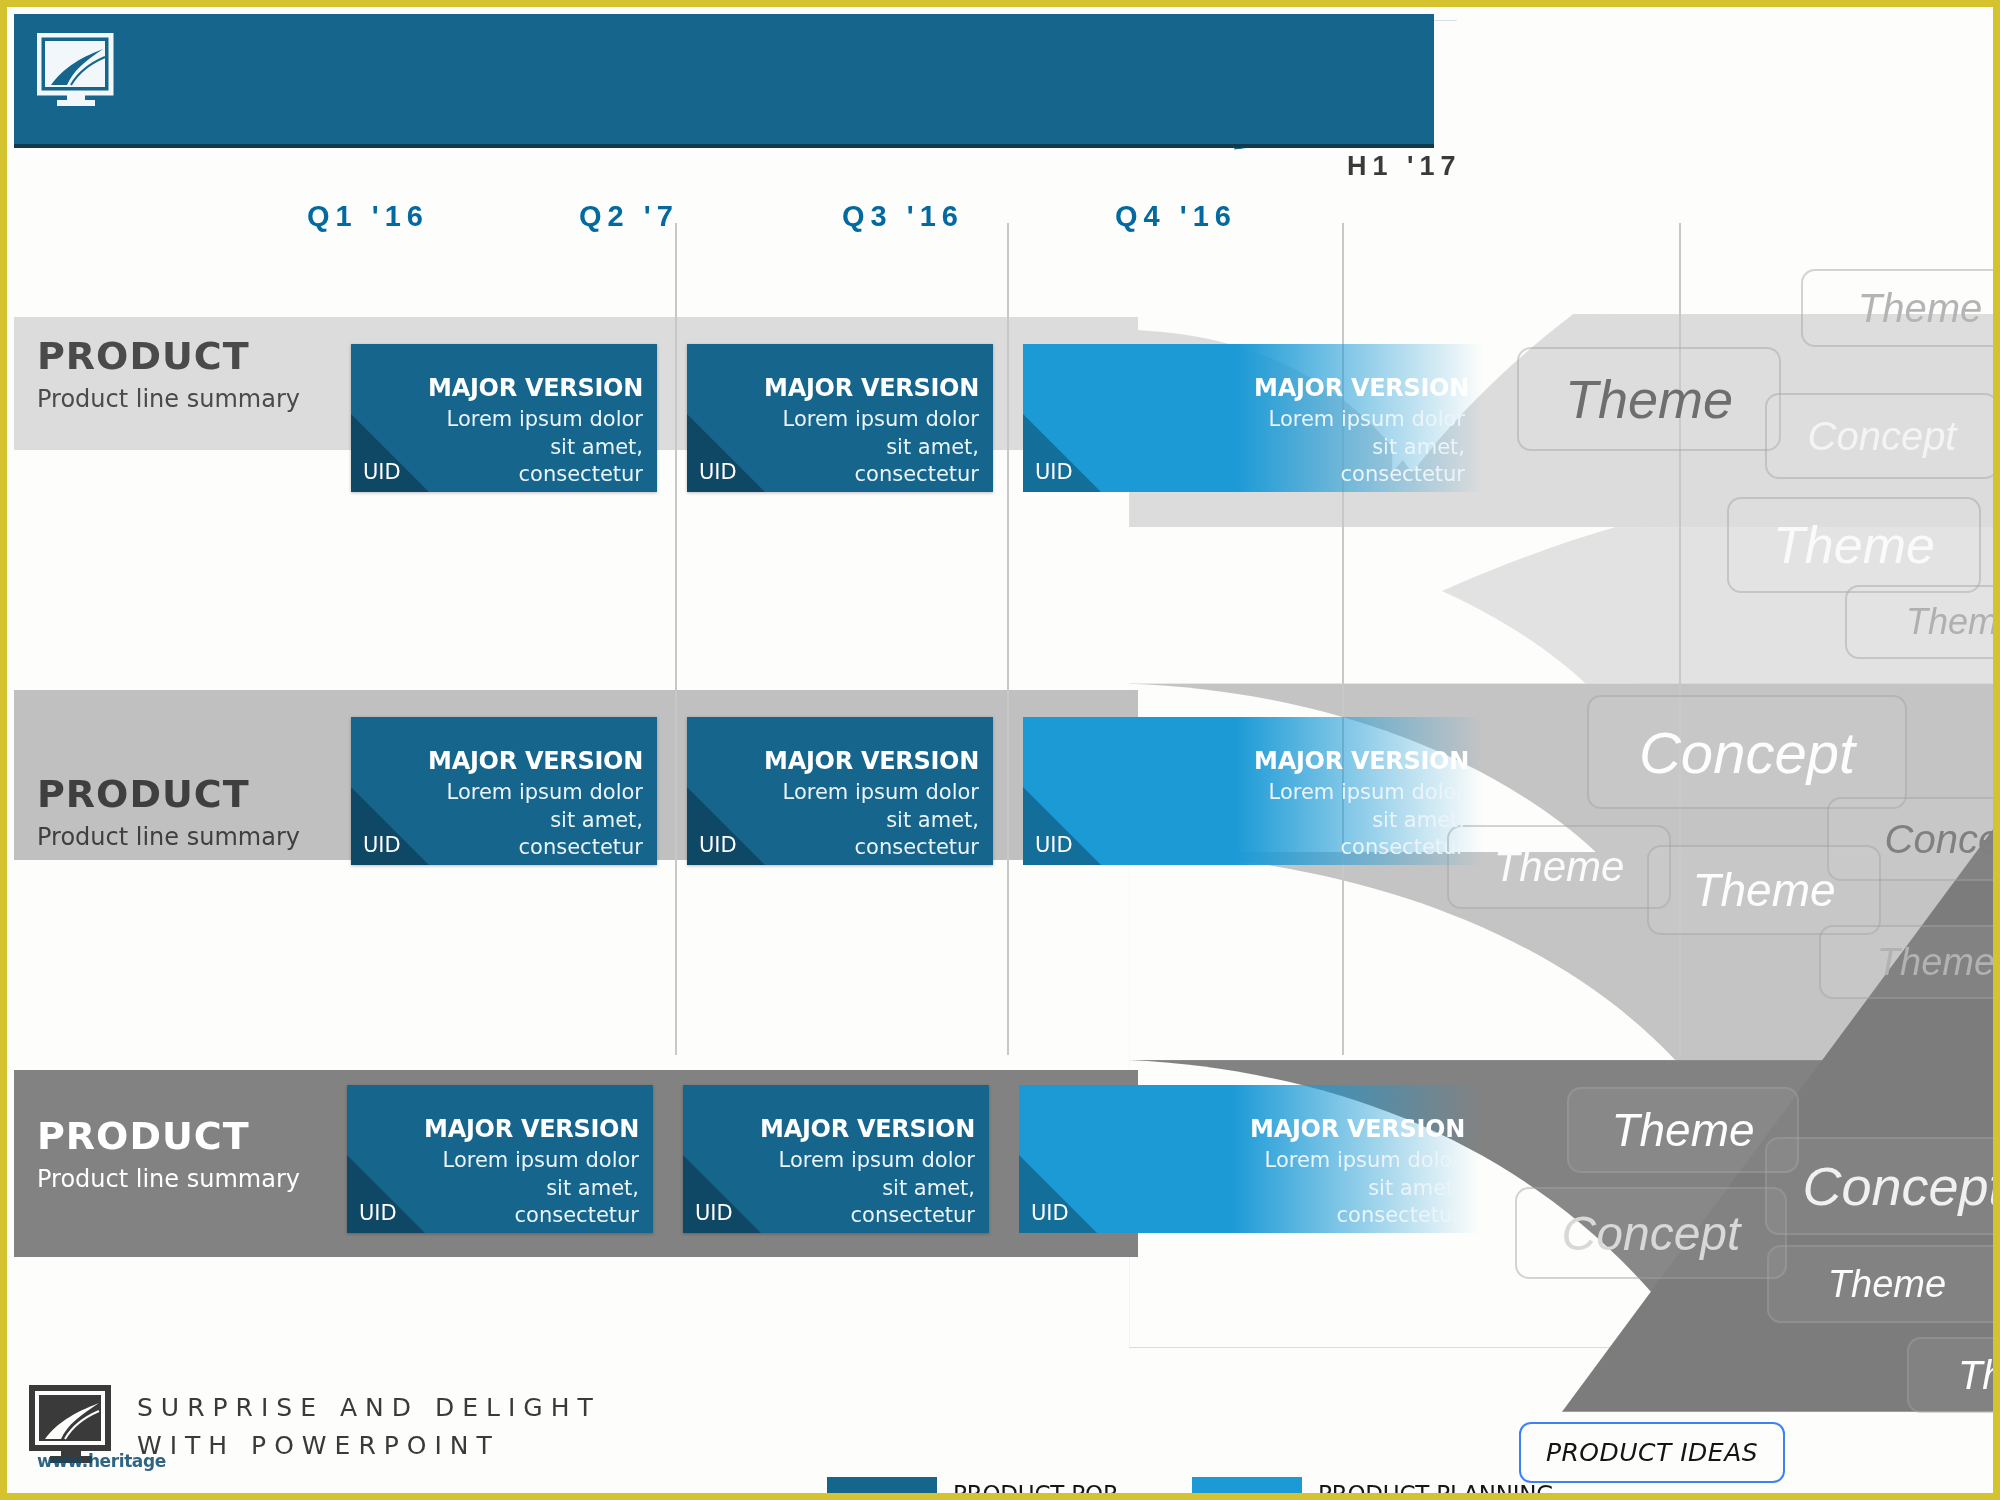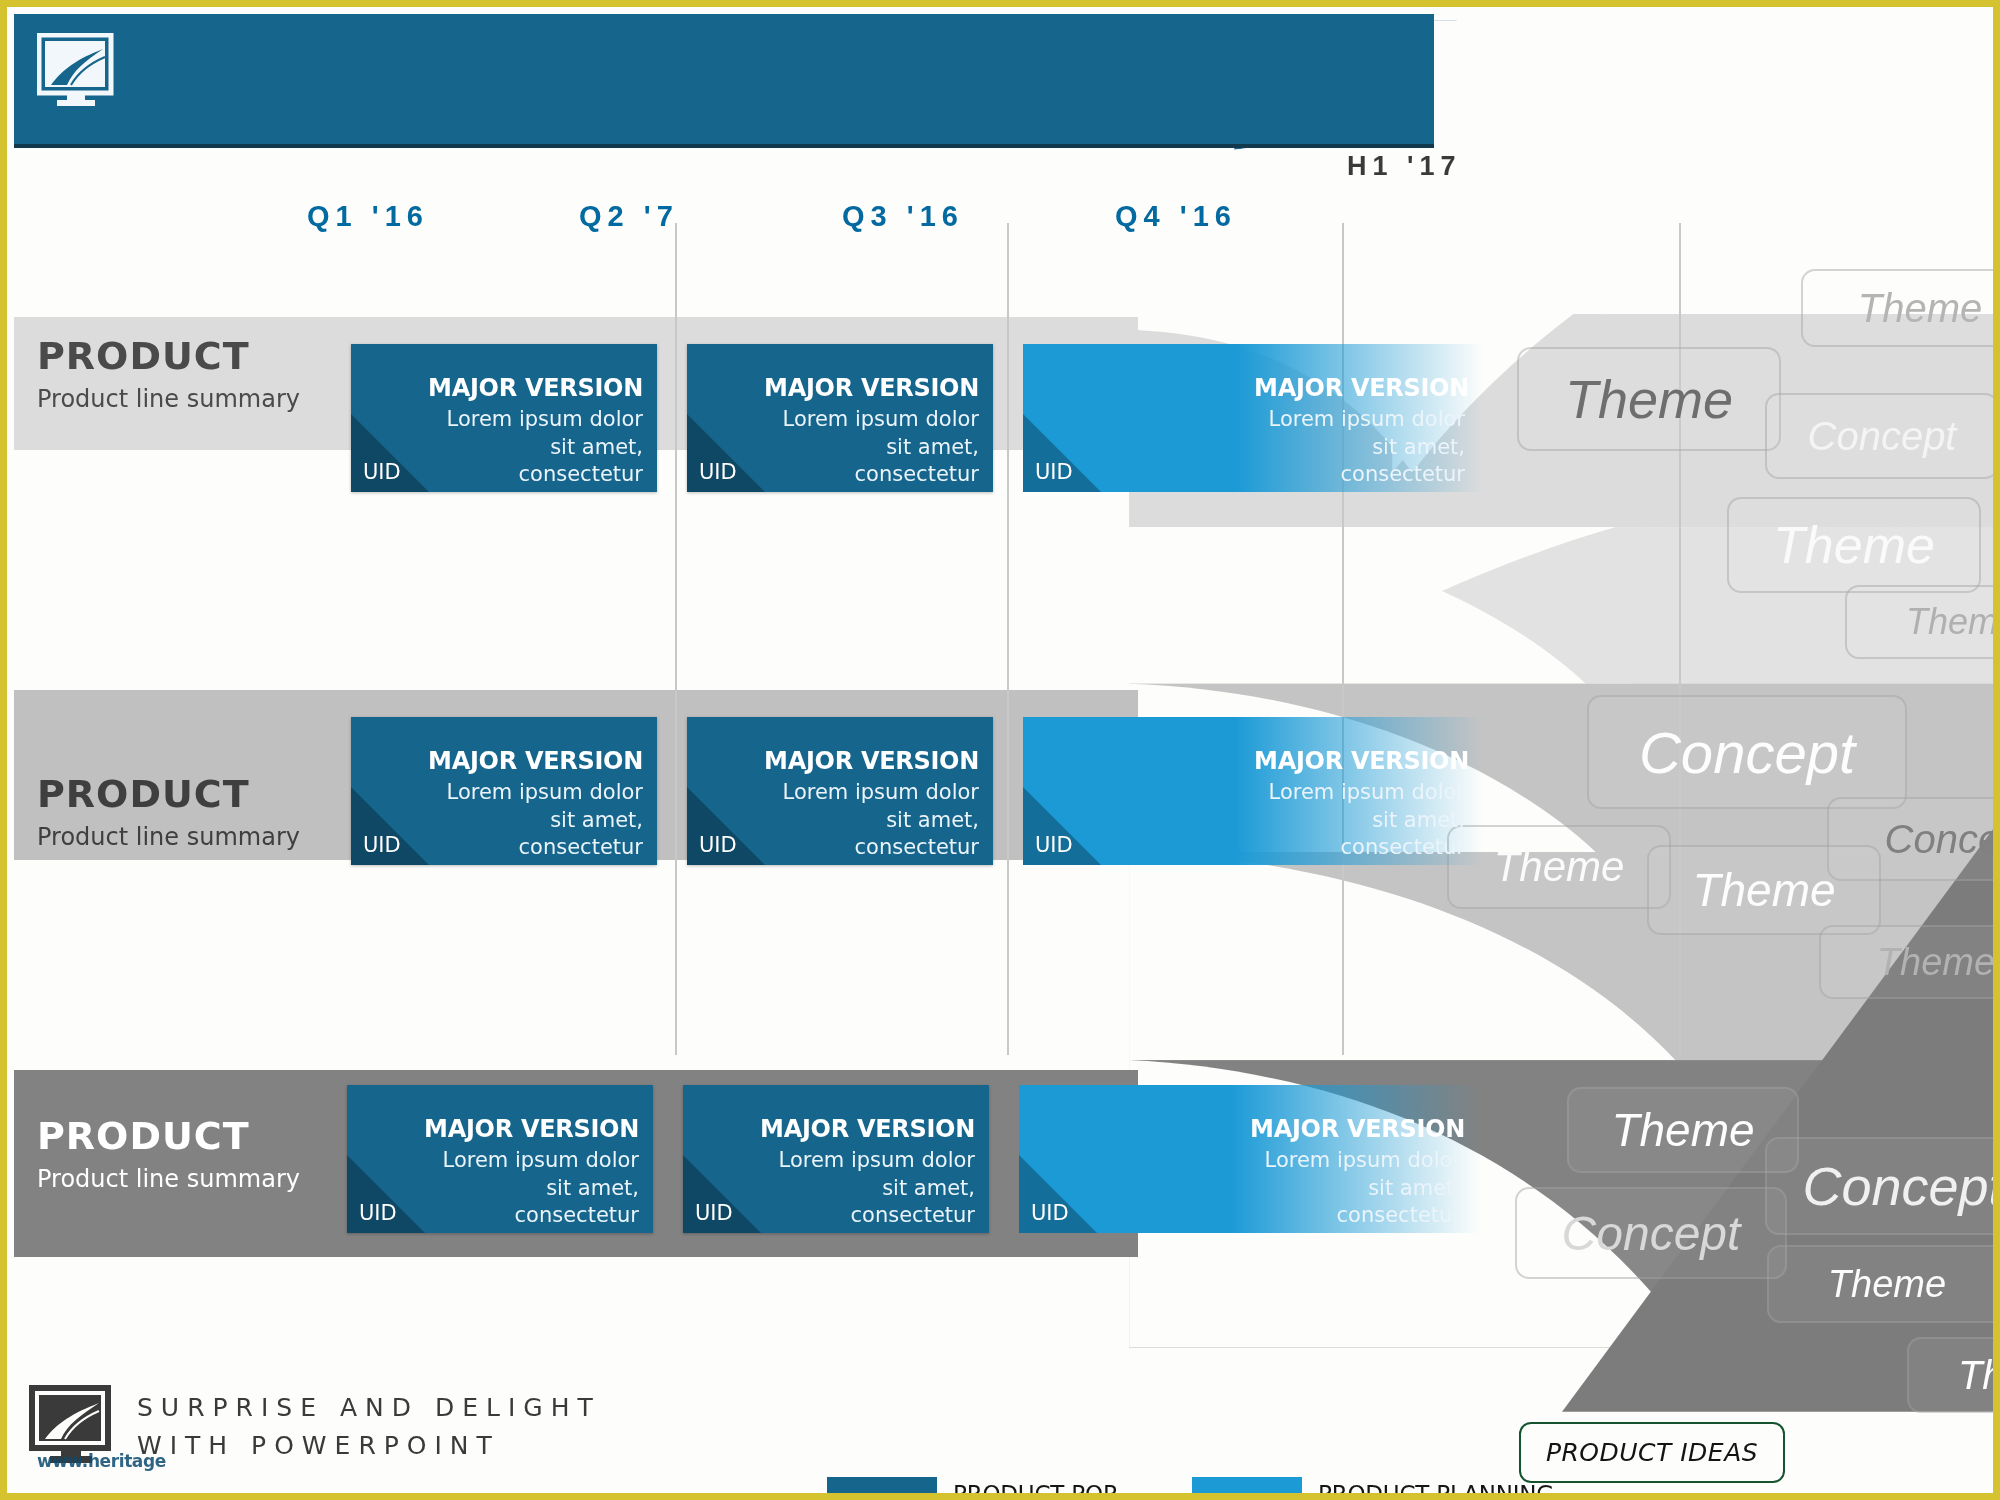--- a/index.html
+++ b/index.html
@@ -65,21 +65,21 @@
            font-family:"DejaVu Sans",sans-serif;}
   .watermark{position:absolute;left:30px;top:1432px;z-index:11;color:#0c4a6e;
            font-size:17px;font-weight:700;font-family:"DejaVu Sans",sans-serif;
            opacity:.85;letter-spacing:-.4px;margin-top:12px;}
 
   .legend{position:absolute;top:1470px;z-index:9;display:flex;align-items:center;}
   .legend .sw{width:110px;height:34px;}
   .legend .lb{margin-left:16px;color:#161616;font-size:23px;font-weight:400;
        font-family:"DejaVu Sans",sans-serif;letter-spacing:-.2px;white-space:nowrap;}
   .ideas{position:absolute;left:1512px;top:1415px;width:262px;height:57px;z-index:9;
-       border:2px solid #14532d;border-radius:12px;background:#fdfdfb;
+       border:2px solid #3b82f6;border-radius:12px;background:#fdfdfb;
        display:flex;align-items:center;justify-content:center;
        font-style:italic;font-size:25px;color:#141414;
        font-family:"DejaVu Sans",sans-serif;letter-spacing:.5px;}
 </style>
 </head>
 <body>
 
 <div id="slide">
 
   <svg class="bg-svg" viewBox="0 0 2000 1500" preserveAspectRatio="none">

